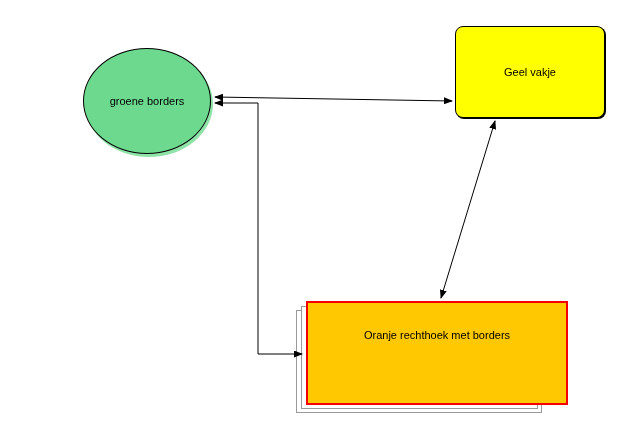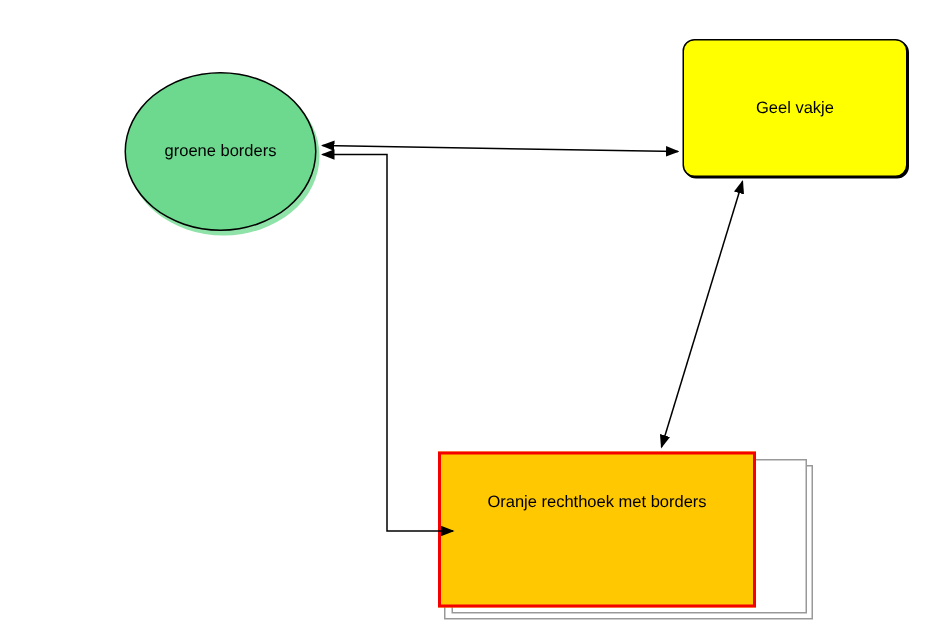--- a/index.html
+++ b/index.html
@@ -53,22 +53,22 @@
   }
 
   .stack-sheet {
     background: #ffffff;
     border: 1px solid var(--stack-border);
   }
   .sheet-back  { left: 296px; top: 310px; width: 246px; height: 103px; }
   .sheet-mid   { left: 301px; top: 306px; width: 237px; height: 103px; }
 
   .orange-rect {
-    left: 292px; top: 301px;
-    width: 212px; height: 104px;
+    left: 306px; top: 301px;
+    width: 262px; height: 104px;
     background: var(--orange-fill);
     border: 2px solid var(--orange-border);
     text-align: center;
   }
   .orange-rect .shape-label {
     display: block;
     margin-top: 26px;
   }
 
   .shape-label { pointer-events: none; }

